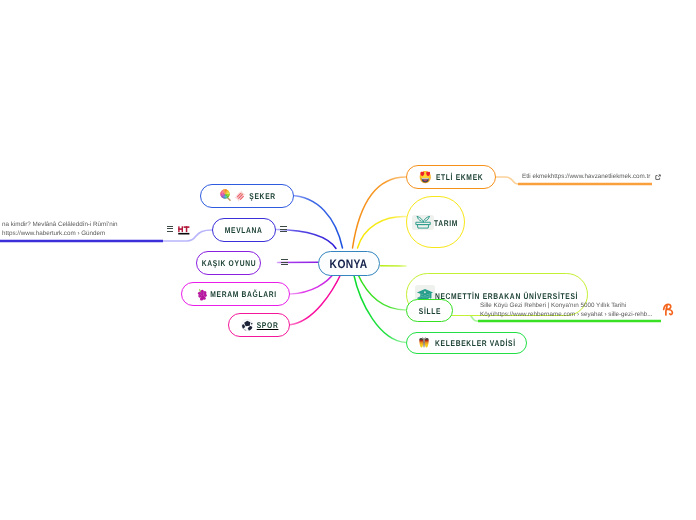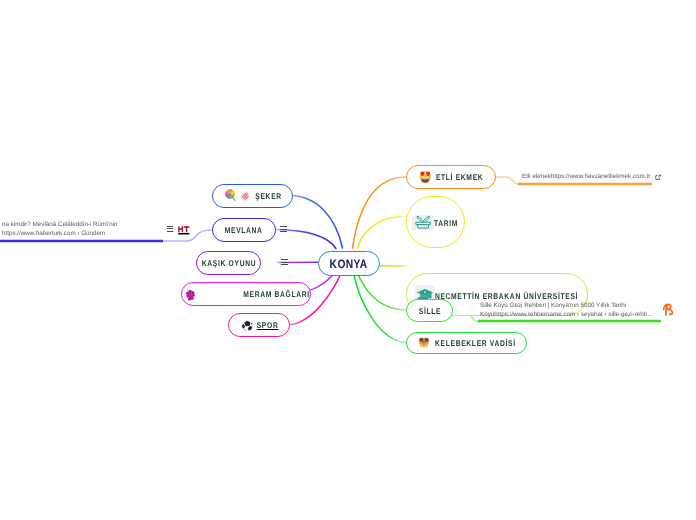--- a/index.html
+++ b/index.html
@@ -94,21 +94,21 @@
       <path d="M496,177 L505,177 C510,177 511.5,179 513,181 C514.5,183 515,184 518,184" stroke="#fbd199" stroke-width="1.7"></path>
       <path d="M453,310 L462,310 C468,310 469.5,314 472,317.5 C474,320.5 475,321 478,321" stroke="#a8f59a" stroke-width="1.7"></path>
     </g>
     <g stroke-linecap="butt" fill="none">
       <path d="M0,241 L163,241" stroke="#3a2fd8" stroke-width="2.4"></path>
       <path d="M518,184 L652,184" stroke="#f9a03c" stroke-width="2.4"></path>
       <path d="M478,321 L661,321" stroke="#3ae024" stroke-width="2.4"></path>
     </g>
   </svg>
 
-  <div class="node" style="left:212px;top:184px;width:81px;height:24px;border-color:#2f5be0;">
+  <div class="node" style="left:200px;top:184px;width:94px;height:24px;border-color:#2f5be0;">
     <span class="ico" style="width:12.5px;height:12.5px;margin-right:1.5px;margin-left:2px;margin-top:-1px;">
       <svg viewBox="0 0 40 40" width="12.5" height="12.5">
         <path d="M23.5 24 L34 34.5 a2.4 2.4 0 0 1-3.4 3.4 L20 27.4z" fill="#c39a6b"></path>
         <g transform="translate(16,16)">
           <g>
             <circle r="15" fill="#f29a2e"></circle>
             <path d="M0 0 L13.0 -7.5 A15 15 0 0 1 15 0z" fill="#d9e840"></path>
             <path d="M0 0 L15 0 A15 15 0 0 1 13.0 7.5z" fill="#8fd820"></path>
             <path d="M0 0 L13.0 7.5 A15 15 0 0 1 7.5 13.0z" fill="#4fc93f"></path>
             <path d="M0 0 L7.5 13.0 A15 15 0 0 1 0 15z" fill="#3bbfb0"></path>
@@ -144,21 +144,21 @@
   </div>
 
   <div class="node" style="left:212px;top:218px;width:64px;height:24px;border-color:#3a2fd8;">
     <span class="lbl" style="margin-left: -4.73594px; margin-right: -4.73594px;">MEVLANA</span>
   </div>
 
   <div class="node" style="left:196px;top:251px;width:65px;height:24px;border-color:#8a1fe0;">
     <span class="lbl" style="margin-left: -6.79844px; margin-right: -6.79844px;">KAŞIK OYUNU</span>
   </div>
 
-  <div class="node" style="left:181px;top:282px;width:130px;height:24px;border-color:#e91ee9;justify-content:space-between;">
+  <div class="node" style="left:181px;top:282px;width:109px;height:24px;border-color:#e91ee9;">
     <span class="ico" style="width:12.5px;height:13px;margin-right:3.5px;margin-left:1px;">
       <svg viewBox="0 0 38 39" width="12.5" height="13">
         <path d="M16 13 C13 9 12 5 13 2 C16 4 18 8 19 12z" fill="#8fd14f"></path>
         <g fill="#b5179e">
           <circle cx="22" cy="10" r="5"></circle>
             <circle cx="30" cy="14" r="5"></circle>
           <circle cx="14" cy="16" r="5"></circle>
             <circle cx="22" cy="18" r="5"></circle>
             <circle cx="31" cy="22" r="5"></circle>
           <circle cx="15" cy="24" r="5"></circle>

